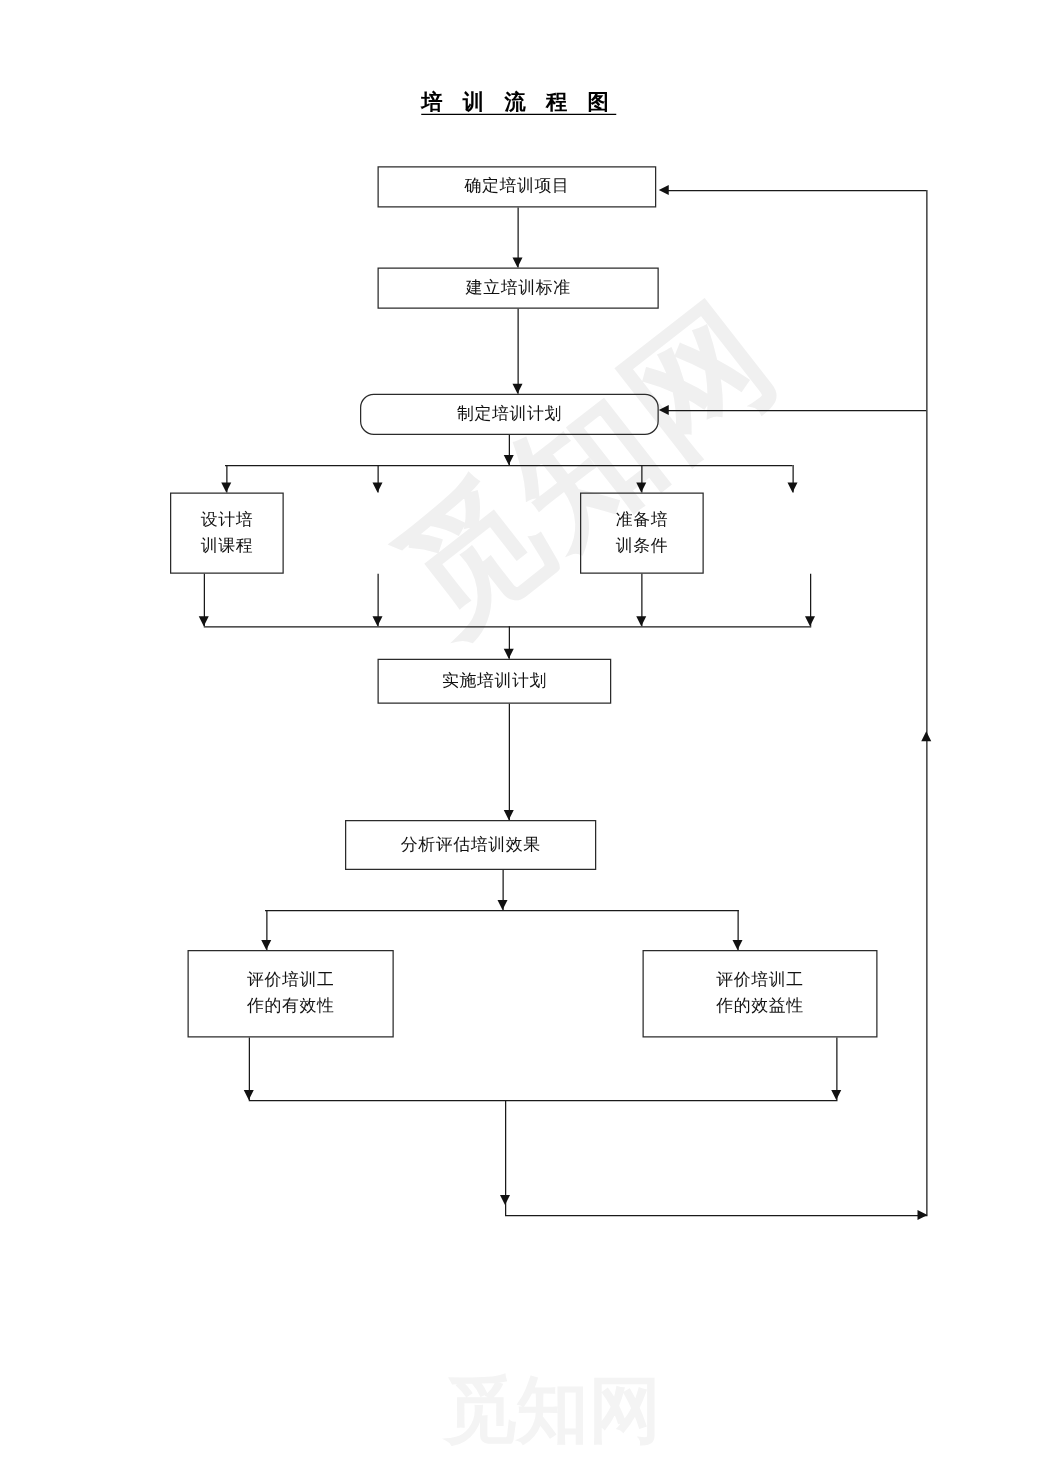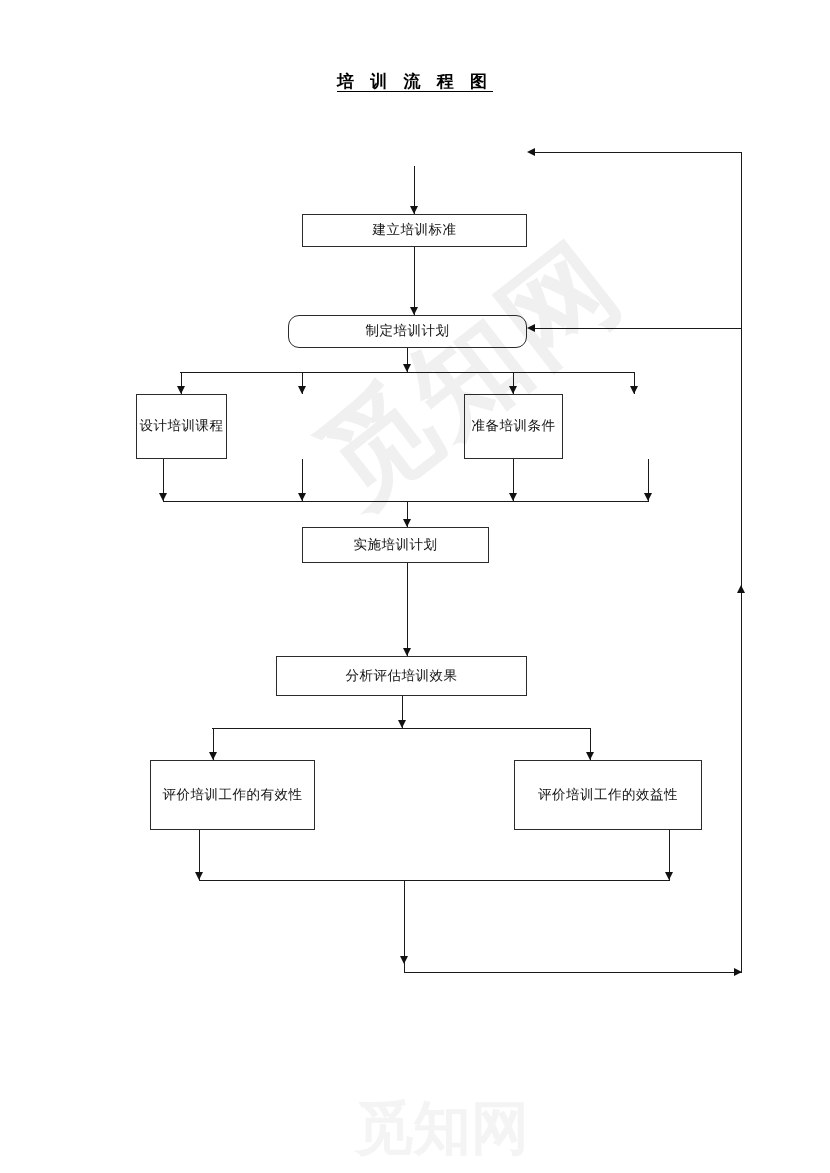--- a/index.html
+++ b/index.html
@@ -71,21 +71,21 @@
     display: flex;
     align-items: center;
     justify-content: center;
     text-align: center;
     font-size: 13.5px;
     line-height: 1.55;
     letter-spacing: 0.5px;
     color: #111;
   }
   .node .lbl { display: block; }
-  .node.two-line { flex-direction: row; align-items: center; }
+  .node.two-line { flex-direction: column; align-items: center; }
 
   
   .vline {
     position: absolute;
     width: 0;
     border-left: 1.2px solid #1a1a1a;
   }
   .hline {
     position: absolute;
     height: 0;
@@ -120,20 +120,23 @@
 </head>
 <body>
 
 <div id="page">
 
   <div class="watermark wm-center">觅知网</div>
   <div class="watermark wm-bottom">觅知网</div>
 
   <div class="title"><span class="tx">培 训 流 程 图</span></div>
 
+  <div class="node" style="left:302px; top:133px; width:223px; height:33px;">
+    <span class="lbl">确定培训项目</span>
+  </div>
 
   <div class="vline" style="left:414px; top:166px; height:48px;"></div>
   <div class="arrow-d" style="left:409.5px; top:206px;"></div>
 
   <div class="node" style="left:302px; top:214px; width:225px; height:33px;">
     <span class="lbl">建立培训标准</span>
   </div>
 
   <div class="vline" style="left:414px; top:247px; height:68px;"></div>
   <div class="arrow-d" style="left:409.5px; top:307px;"></div>
@@ -187,21 +190,21 @@
   <div class="vline" style="left:407px; top:501px; height:26px;"></div>
   <div class="arrow-d" style="left:402.5px; top:519px;"></div>
 
   <div class="node" style="left:302px; top:527px; width:187px; height:36px;">
     <span class="lbl">实施培训计划</span>
   </div>
 
   <div class="vline" style="left:407px; top:563px; height:93px;"></div>
   <div class="arrow-d" style="left:402.5px; top:648px;"></div>
 
-  <div class="node" style="left:276px; top:656px; width:251px; height:40px;">
+  <div class="node" style="left:276px; top:656px; width:201px; height:40px;">
     <span class="lbl">分析评估培训效果</span>
   </div>
 
   <div class="vline" style="left:402px; top:696px; height:32px;"></div>
   <div class="arrow-d" style="left:397.5px; top:720px;"></div>
   <div class="hline" style="left:212px; top:728px; width:379px;"></div>
 
   <div class="vline" style="left:213px; top:728px; height:32px;"></div>
   <div class="arrow-d" style="left:208.5px; top:752px;"></div>
 

